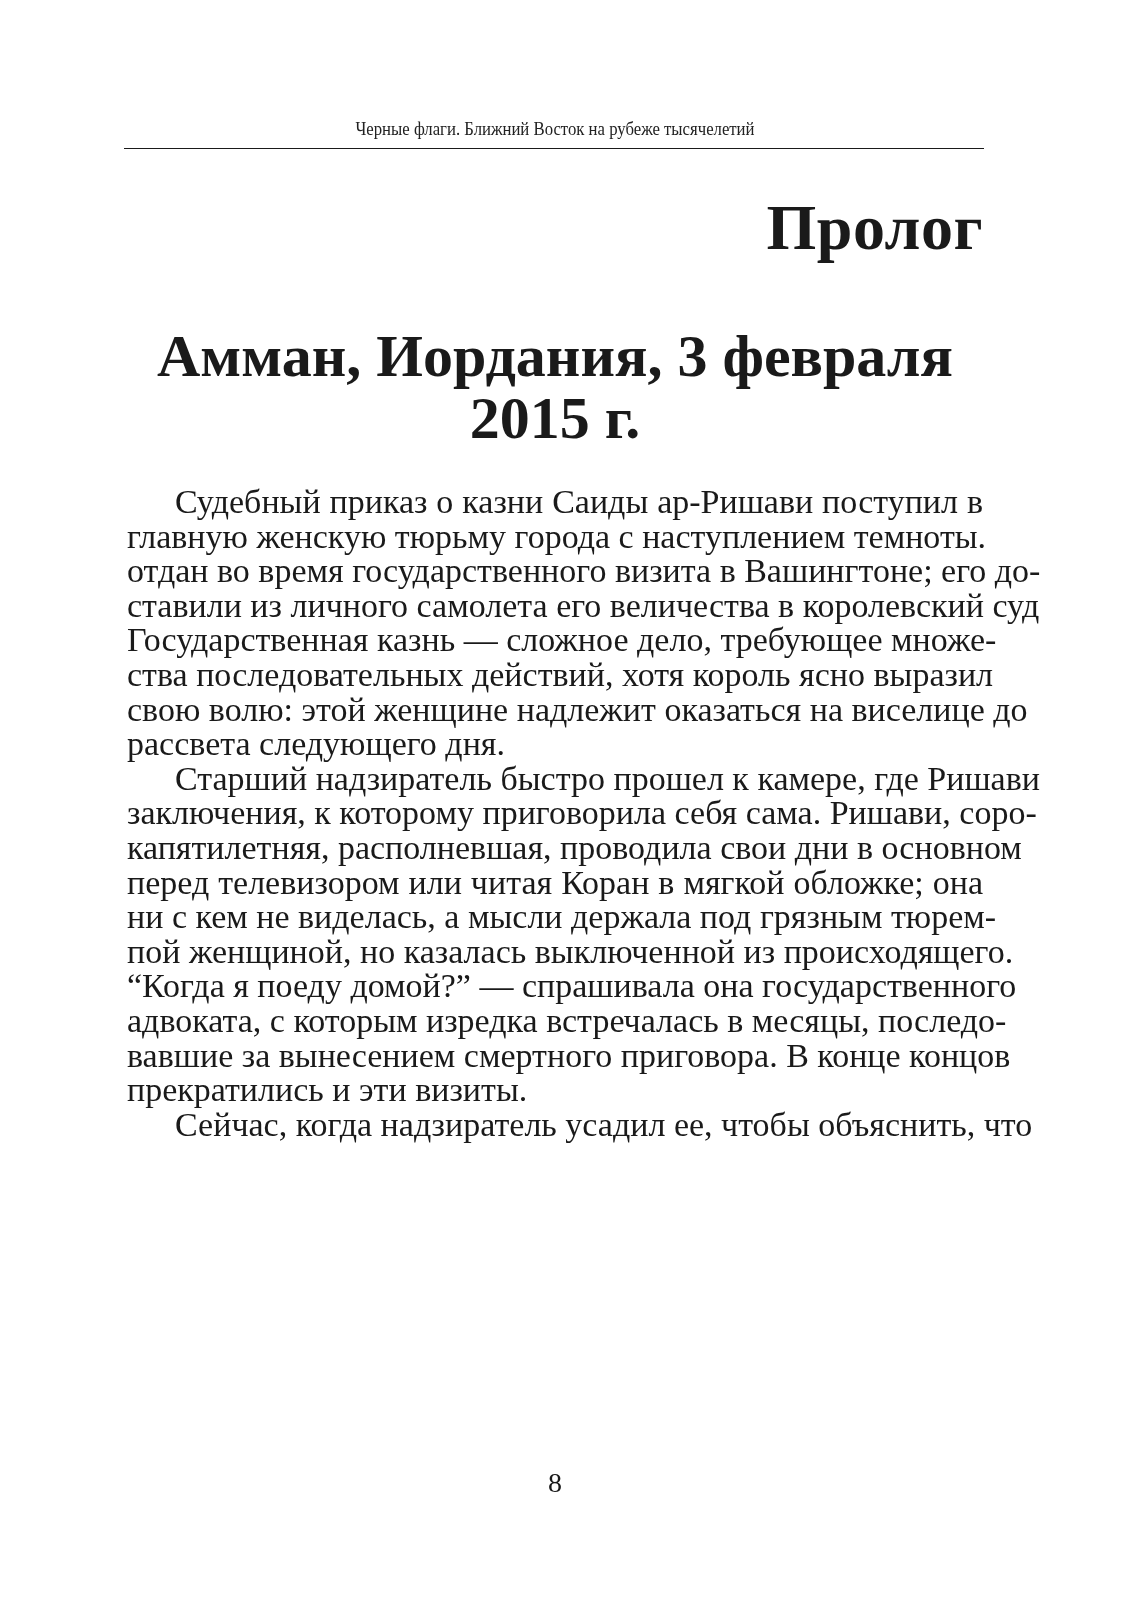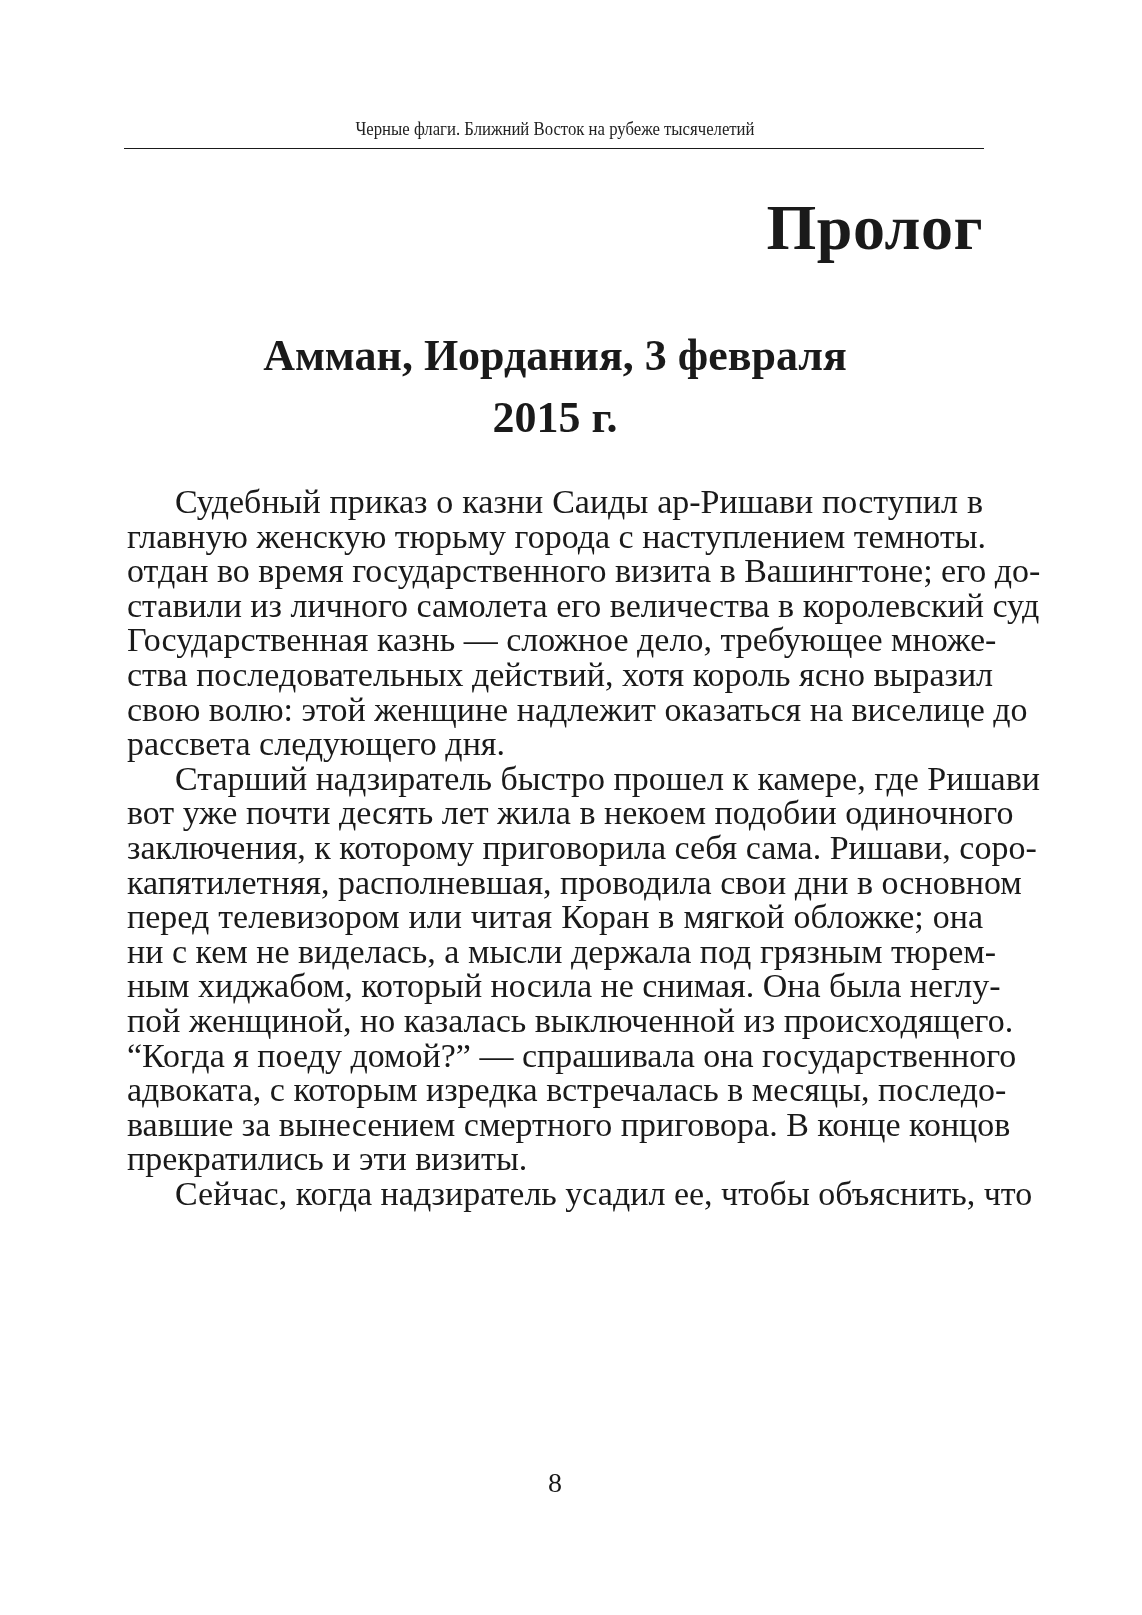--- a/index.html
+++ b/index.html
@@ -46,21 +46,21 @@
       line-height: 76px;
       letter-spacing: 0.5px;
     }
     .section-title {
       position: absolute;
       left: 127px;
       top: 325px;
       width: 856px;
       text-align: center;
       font-weight: bold;
-      font-size: 44px;
+      font-size: 60px;
       line-height: 62px;
     }
     .section-title .line { display: block; white-space: nowrap; }
     .body-text {
       position: absolute;
       left: 127px;
       top: 477px;
       width: 856px;
       font-size: 34px;
       line-height: 34.6px;
@@ -108,26 +108,24 @@
       <span class="body-line">отдан во время государственного визита в Вашингтоне; его до-</span>
       <span class="body-line">ставили из личного самолета его величества в королевский суд</span>
       <span class="body-line">Государственная казнь — сложное дело, требующее множе-</span>
       <span class="body-line">ства последовательных действий, хотя король ясно выразил</span>
       <span class="body-line">свою волю: этой женщине надлежит оказаться на виселице до</span>
       <span class="body-line last">рассвета следующего дня.</span>
     </div>
 
     <div>
       <span class="body-line indent">Старший надзиратель быстро прошел к камере, где Ришави</span>
-      <span class="body-line">вот уже почти десять лет жила в некоем подобии одиночного</span>
       <span class="body-line">заключения, к которому приговорила себя сама. Ришави, соро-</span>
       <span class="body-line">капятилетняя, располневшая, проводила свои дни в основном</span>
       <span class="body-line">перед телевизором или читая Коран в мягкой обложке; она</span>
       <span class="body-line">ни с кем не виделась, а мысли держала под грязным тюрем-</span>
-      <span class="body-line">ным хиджабом, который носила не снимая. Она была неглу-</span>
       <span class="body-line">пой женщиной, но казалась выключенной из происходящего.</span>
       <span class="body-line">“Когда я поеду домой?” — спрашивала она государственного</span>
       <span class="body-line">адвоката, с которым изредка встречалась в месяцы, последо-</span>
       <span class="body-line">вавшие за вынесением смертного приговора. В конце концов</span>
       <span class="body-line last">прекратились и эти визиты.</span>
     </div>
 
     <div>
       <span class="body-line indent">Сейчас, когда надзиратель усадил ее, чтобы объяснить, что</span>
     </div>

